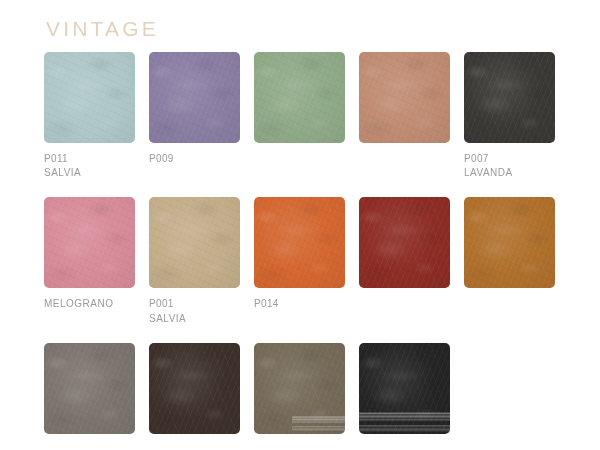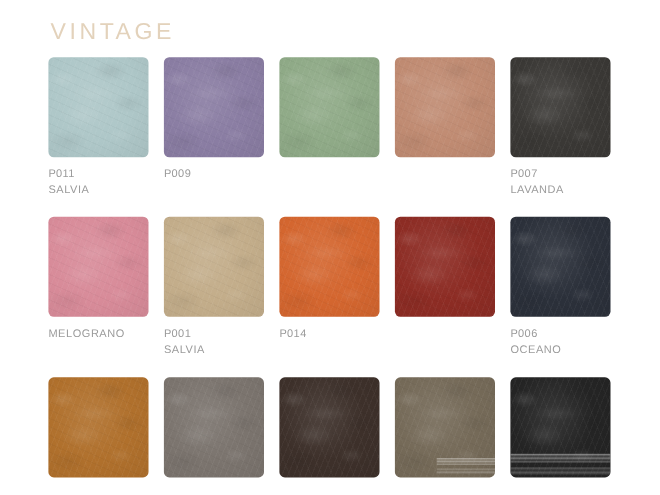--- a/index.html
+++ b/index.html
@@ -244,31 +244,20 @@
         </div>
       </div>
       <div class="swatch-cell">
         <div class="swatch" style="background-color: rgb(141, 44, 36);">
           <div class="grain"></div>
           <div class="grain2"></div>
           <div class="vign"></div>
         </div>
       </div>
       <div class="swatch-cell">
-        <div class="swatch" style="background-color: rgb(43, 48, 58);">
-          <div class="grain"></div>
-          <div class="grain2"></div>
-          <div class="vign"></div>
-        </div>
-        <div class="labels">
-          <span class="swatch-code">P006</span>
-          <span class="swatch-name">OCEANO</span>
-        </div>
-      </div>
-      <div class="swatch-cell">
         <div class="swatch" style="background-color: rgb(176, 112, 44);">
           <div class="grain"></div>
           <div class="grain2"></div>
           <div class="vign"></div>
         </div>
         <div class="labels"></div>
       </div>
       <div class="swatch-cell">
         <div class="swatch" style="background-color: rgb(123, 116, 110);">
           <div class="grain"></div>

